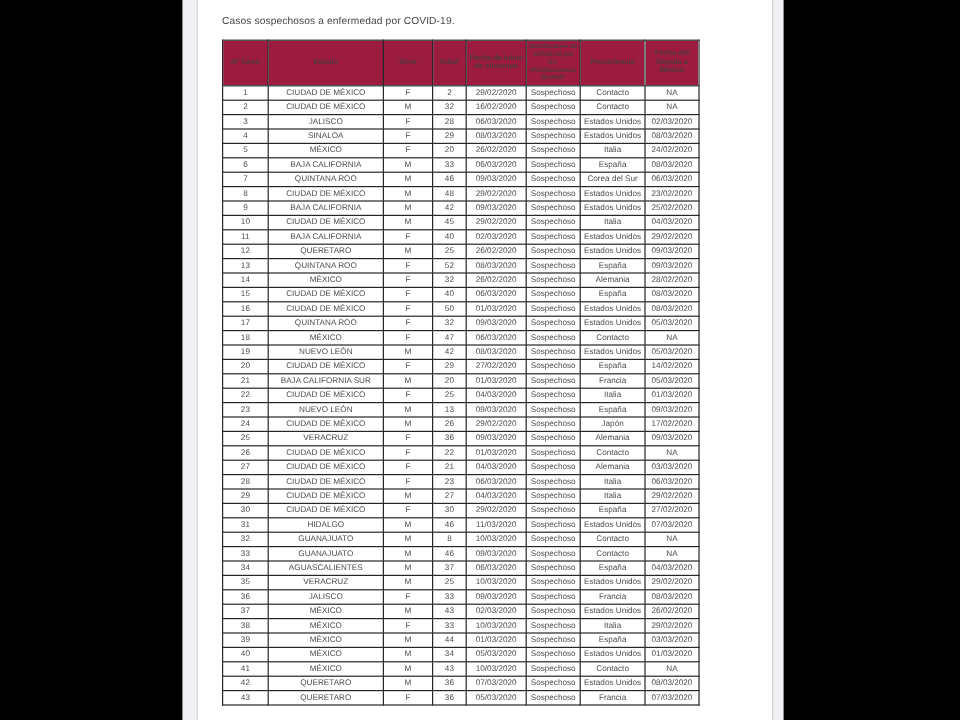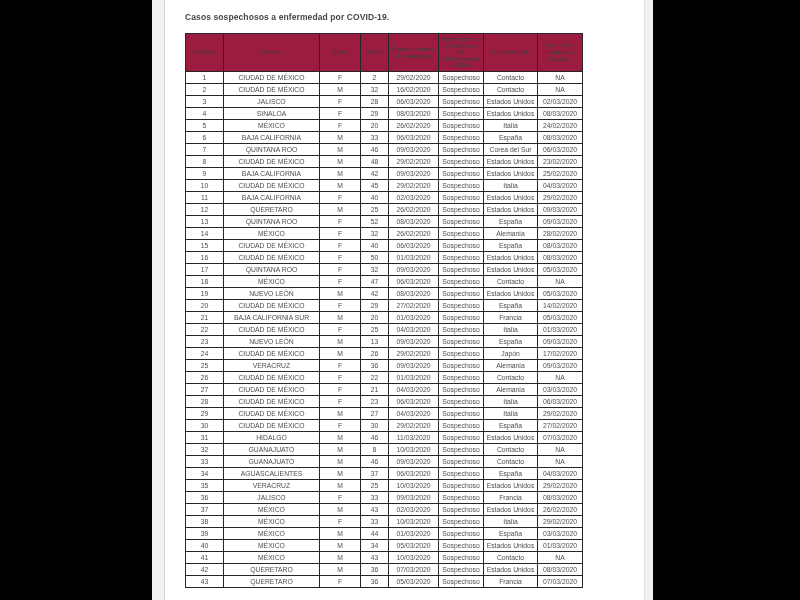--- a/index.html
+++ b/index.html
@@ -25,21 +25,21 @@
   .page{
     position:absolute;left:165px;top:0;width:479px;height:600px;
     background:var(--page-bg);
   }
   .gutter-right{
     position:absolute;left:644px;top:0;width:8px;height:600px;
     background:var(--gutter-bg);border-left:1px solid #E2E2E6;
   }
   .doc-title{
     position:absolute;left:20px;top:12px;
-    font-size:8.5px;font-weight:bold;color:var(--title-text);
+    font-size:8.5px;font-weight:normal;color:var(--title-text);
     letter-spacing:0.1px;
   }
   .table-wrap{position:absolute;left:20px;top:33px;}
   table{
     border-collapse:collapse;table-layout:fixed;width:397px;
   }
   th,td{border:1px solid var(--border);box-sizing:border-box;}
   thead th{
     background:var(--header-bg);
     color:var(--header-text);

